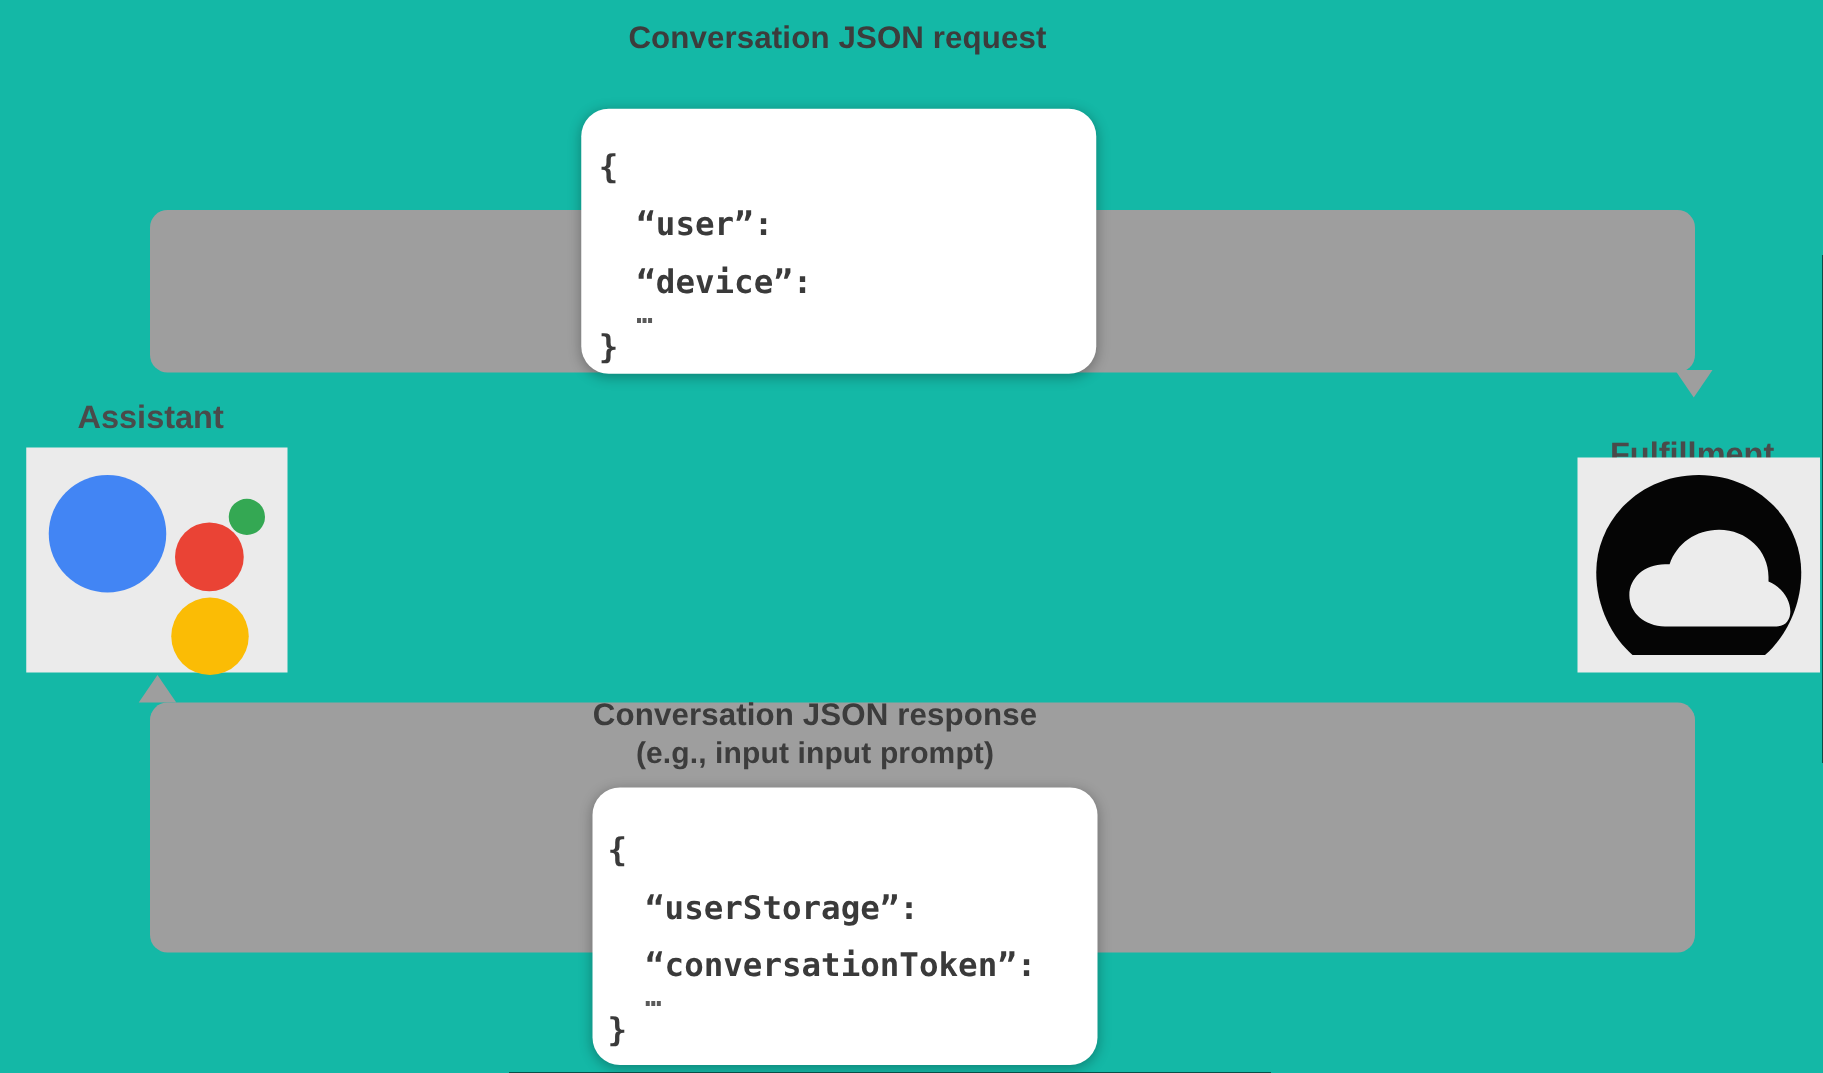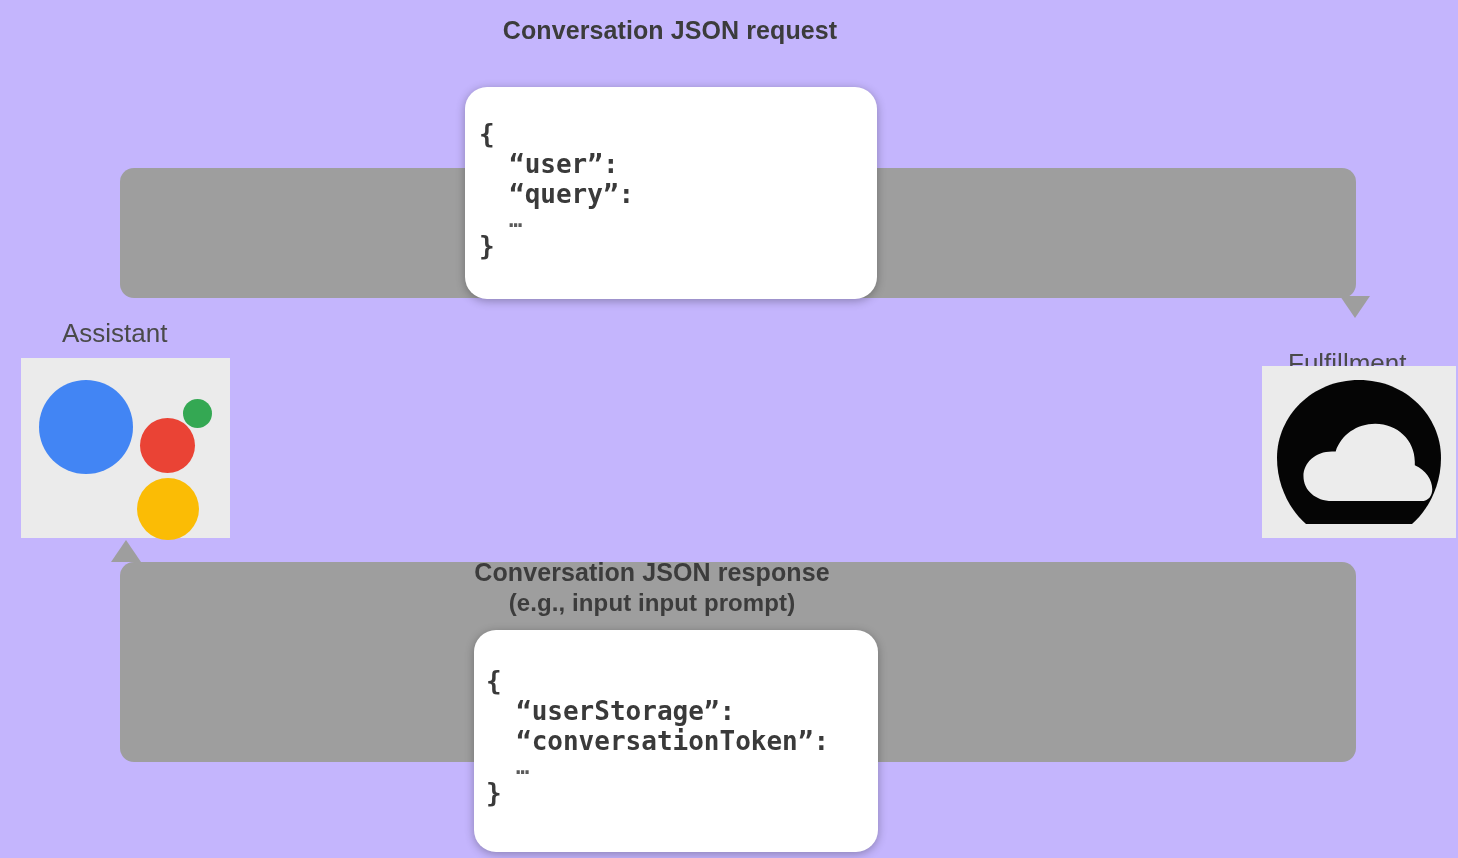--- a/index.html
+++ b/index.html
@@ -10,21 +10,21 @@
   }
   body {
     font-family: "Liberation Sans", sans-serif;
     -webkit-font-smoothing: antialiased;
   }
 
   #stage {
     position: relative;
     width: 1458px;
     height: 858px;
-    background: #c4b5fd;
+    background: #14b8a6;
     overflow: hidden;
   }
 
   
   .band {
     position: absolute;
     background: #9e9e9e;
   }
   .band-top {
     left: 120px;
@@ -87,21 +87,21 @@
   .label-bottom {
     left: 0;
     top: 556px;
     width: 1304px;
   }
 
   .node-label {
     position: absolute;
     color: #4a4a4a;
     font-size: 26px;
-    font-weight: 400;
+    font-weight: 700;
     white-space: nowrap;
   }
   .label-assistant {
     left: 62px;
     top: 318px;
   }
   .label-fulfillment {
     left: 1288px;
     top: 320px;
     margin-top: 28px;
@@ -131,21 +131,21 @@
     left: 474px;
     top: 630px;
     width: 404px;
     height: 222px;
     padding: 36px 0 0 12px;
   }
   .json-line {
     display: block;
     white-space: pre;
   }
-  .json-line.indent { padding-left: 30px; }
+  .json-line.indent { padding-left: 30px; margin-top: 16px; }
   .json-line.ellipsis {
     padding-left: 30px;
     font-size: 22px;
     color: #5a5a5a;
     line-height: 1.0;
   }
 
   
   .icon-tile {
     position: absolute;
@@ -188,21 +188,21 @@
   <div class="band band-top"></div>
   <div class="arrow-down"></div>
 
   <div class="flow-label label-top">
     <span>Conversation JSON request</span>
   </div>
 
   <div class="json-card json-card-top">
     <span class="json-line">{</span>
     <span class="json-line indent">“user”:</span>
-    <span class="json-line indent">“query”:</span>
+    <span class="json-line indent">“device”:</span>
     <span class="json-line ellipsis">…</span>
     <span class="json-line">}</span>
   </div>
 
   <div class="node-label label-assistant">Assistant</div>
   <div class="node-label label-fulfillment">Fulfillment</div>
 
   <div class="icon-tile tile-assistant">
     <span class="ga-dot ga-blue"></span>
     <span class="ga-dot ga-red"></span>

